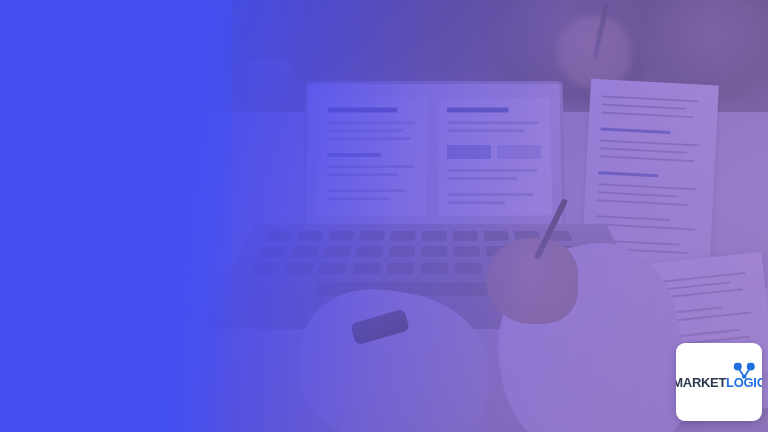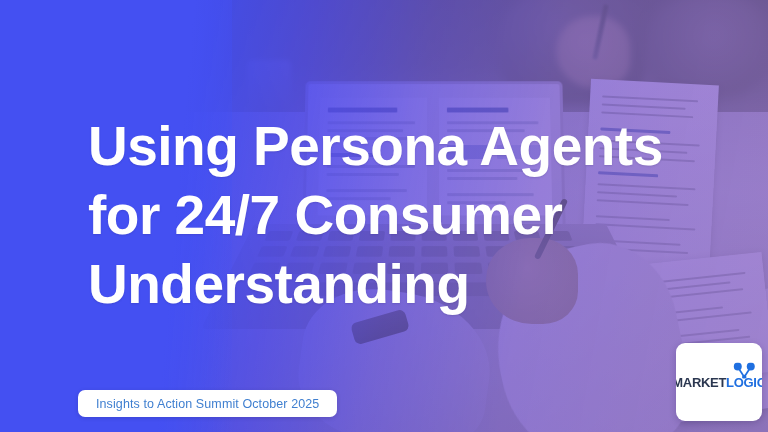--- a/index.html
+++ b/index.html
@@ -371,27 +371,21 @@
     <div class="ph-watch"></div>
     <div class="ph-arm"></div>
     <div class="ph-hand2"></div>
     <div class="ph-pen2"></div>
   </div>
 
   <div class="overlay"></div>
   <div class="overlay2"></div>
   <div class="leftflood"></div>
 
-  <h1 class="title">Using Persona Agents
-for 24/7 Consumer
-Understanding</h1>
-
-  <div class="badge">
-    <span>Insights to Action Summit October 2025</span>
-  </div>
+
 
 
   <div class="ml-logo">
     <div class="ml-mark">
       <span class="ml-word1">MARKET</span>
       <span class="ml-word2">
         <span>LOGIC</span>
         <svg class="ml-node" viewBox="0 0 22 16">
           <line x1="11" y1="14.5" x2="4.5" y2="4.5" stroke="#1f6fe0" stroke-width="1.7"></line>
           <line x1="11" y1="14.5" x2="17.5" y2="4.5" stroke="#1f6fe0" stroke-width="1.7"></line>

